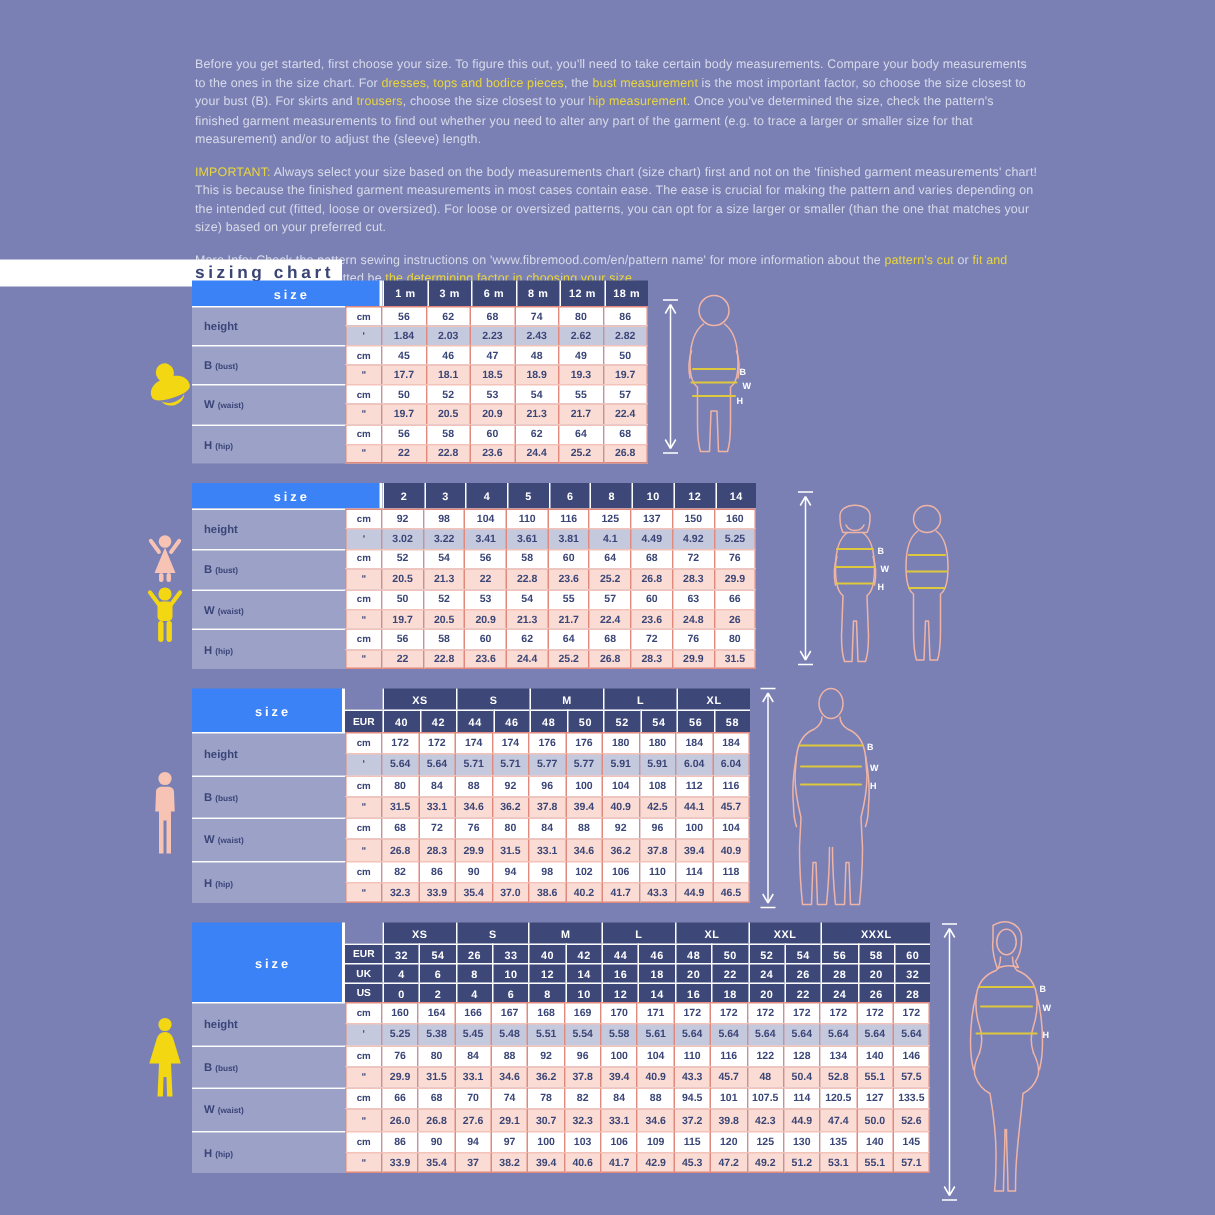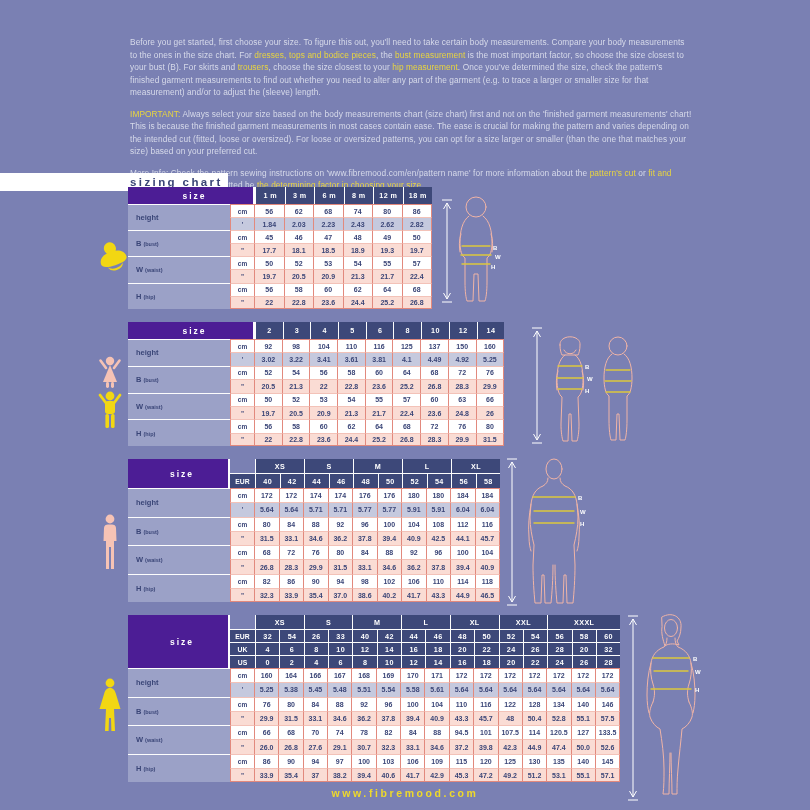--- a/index.html
+++ b/index.html
@@ -19,21 +19,21 @@
   .intro p{margin:0 0 9px 0;}
   .intro .hl{color:#e9d53f;}
 
   
   .tbl{position:absolute;}
   .t1{left:128px;top:187px;} .t2{left:128px;top:322px;}
   .t3{left:128px;top:459px;} .t4{left:128px;top:615px;}
   table.sc{border-collapse:separate;border-spacing:0;table-layout:fixed;}
   table.sc th,table.sc td{padding:0;margin:0;text-align:center;vertical-align:middle;
     font-weight:bold;overflow:hidden;white-space:nowrap;}
-  .sizecell{background:#4c1d95;color:#ffffff;text-align:right;padding-left:8px !important;
+  .sizecell{background:#3b82f6;color:#ffffff;text-align:right;padding-left:8px !important;
     font-size:8.5px;letter-spacing:2px;border-right:2px solid #fdfdfd;}
   .szcol{background:#3d4879;color:#ffffff;font-size:7.2px;letter-spacing:0.4px;border-left:1.5px solid #fdfdfd;}
   tr + tr .szcol,.codehdr{border-top:1.5px solid #fdfdfd;}
   .spacer{background:transparent;}
   .codehdr{background:#3d4879;color:#ffffff;font-size:6.8px;}
   .mlabel{background:#9ba1c7;color:#3a4577;text-align:left !important;padding-left:8px !important;
     font-size:7.5px;border-top:1.5px solid #fdfdfd;}
   .mlabel .sub{font-size:5.5px;margin-left:2px;font-weight:bold;}
   .unit{background:#ffffff;color:#3a4577;font-size:6.5px;
     border-left:1px solid #e2897d;border-right:1px solid #e2897d;border-top:1px solid #f3c2b8;}
@@ -790,14 +790,13 @@
     <ellipse cx="35" cy="17" rx="6.5" ry="8.5"></ellipse>
     <path d="M31,27 C31,31 30,34 28,36 C20,39 16,45 15,52 C14,60 15,67 17,73 C19,79 19,85 17,91 M39,27 C39,31 40,34 42,36 C50,39 54,45 55,52 C56,60 55,67 53,73 C51,79 51,85 53,91"></path>
     <path d="M17,91 C14,97 13,102 14,106 C16,112 20,116 24,118 C26,130 28,145 28,158 C28,168 28,176 27,183 L33,183 C33,170 34,155 34,142 M53,91 C56,97 57,102 56,106 C54,112 50,116 46,118 C45,130 43,145 42,158 C41,168 41,176 41,183 L36,183 C36,170 35,155 35,142"></path>
     <path d="M15,52 C12,62 11,74 11,84 C11,92 12,98 13,102 M55,52 C58,62 59,74 59,84 C59,92 58,98 57,102"></path>
     <path class="ml" d="M17,47 H53 M18,60 H52 M15,78 H55"></path>
     <text x="57" y="50">B</text>
     <text x="59" y="63">W</text>
     <text x="59" y="81">H</text>
   </svg>
 
-  <div class="footer">www.fibremood.com</div>
 </div>
 
 </body></html>

